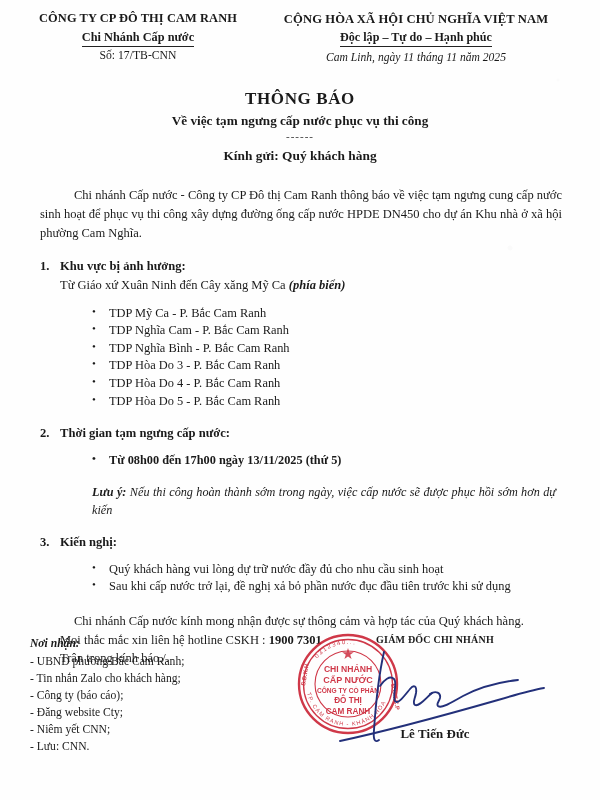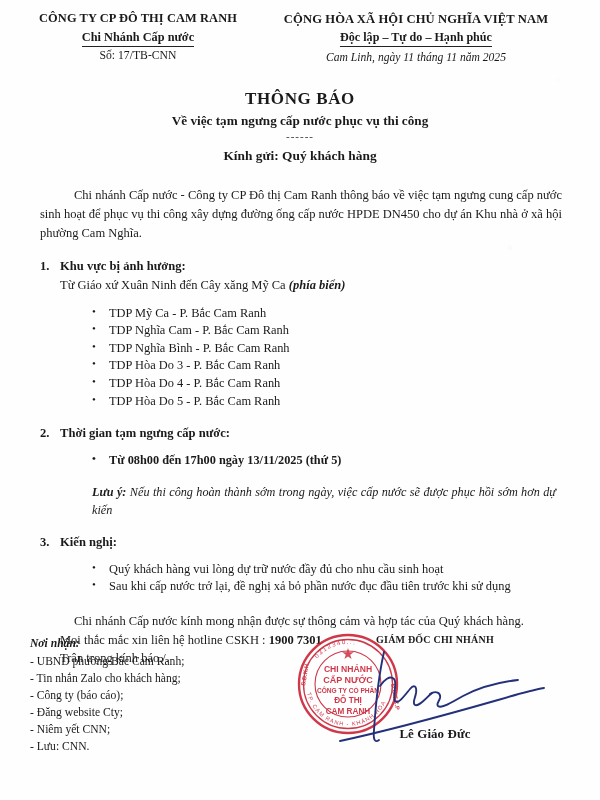--- a/index.html
+++ b/index.html
@@ -404,18 +404,18 @@
 
       <svg class="signature" viewBox="0 0 250 105">
         <g fill="none" stroke="#23307a" stroke-width="1.9" stroke-linecap="round" stroke-linejoin="round">
           <path d="M 62 8 C 57 30, 54 56, 52 86 C 51 96, 53 99, 57 96"></path>
           <path d="M 58 42 C 62 36, 68 31, 72 35 C 76 39, 70 52, 73 57 C 76 61, 83 51, 88 45 C 92 40, 95 42, 94 49 C 93 55, 90 59, 93 61 C 97 63, 104 54, 110 49"></path>
           <path d="M 108 50 C 114 46, 119 49, 118 54 C 117 58, 114 60, 116 62 C 120 65, 130 58, 141 52 C 158 43, 178 38, 196 36"></path>
           <path d="M 18 97 C 60 88, 120 72, 176 56 C 196 50, 210 46, 222 44"></path>
         </g>
       </svg>
 
-      <div class="sign-name">Lê Giáo Đức</div>
+      <div class="sign-name">Lê Tiến Đức</div>
     </div>
 
   </div>
 
 </div>
 
 </body></html>

